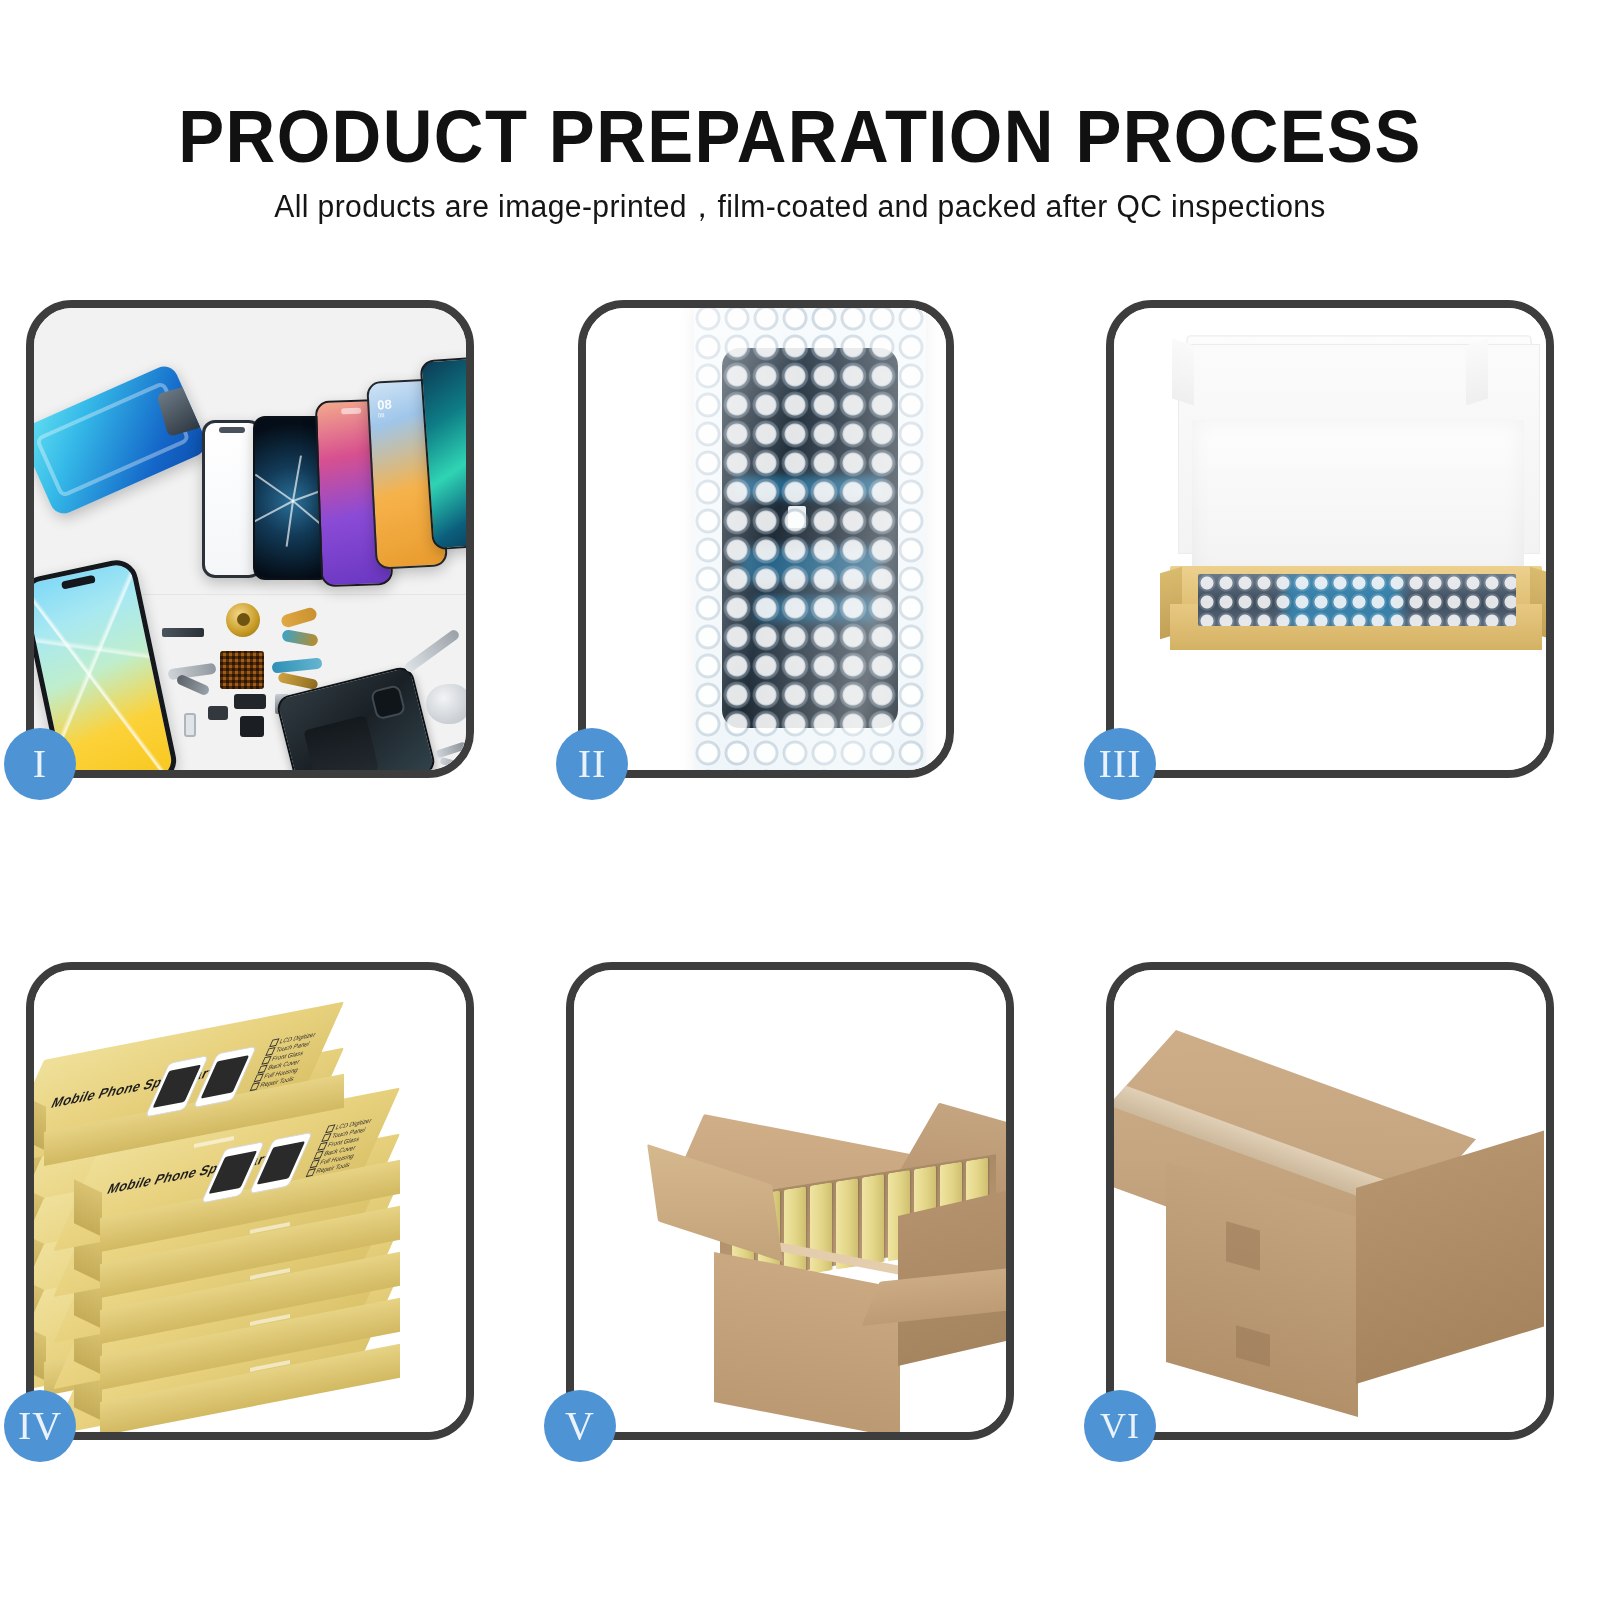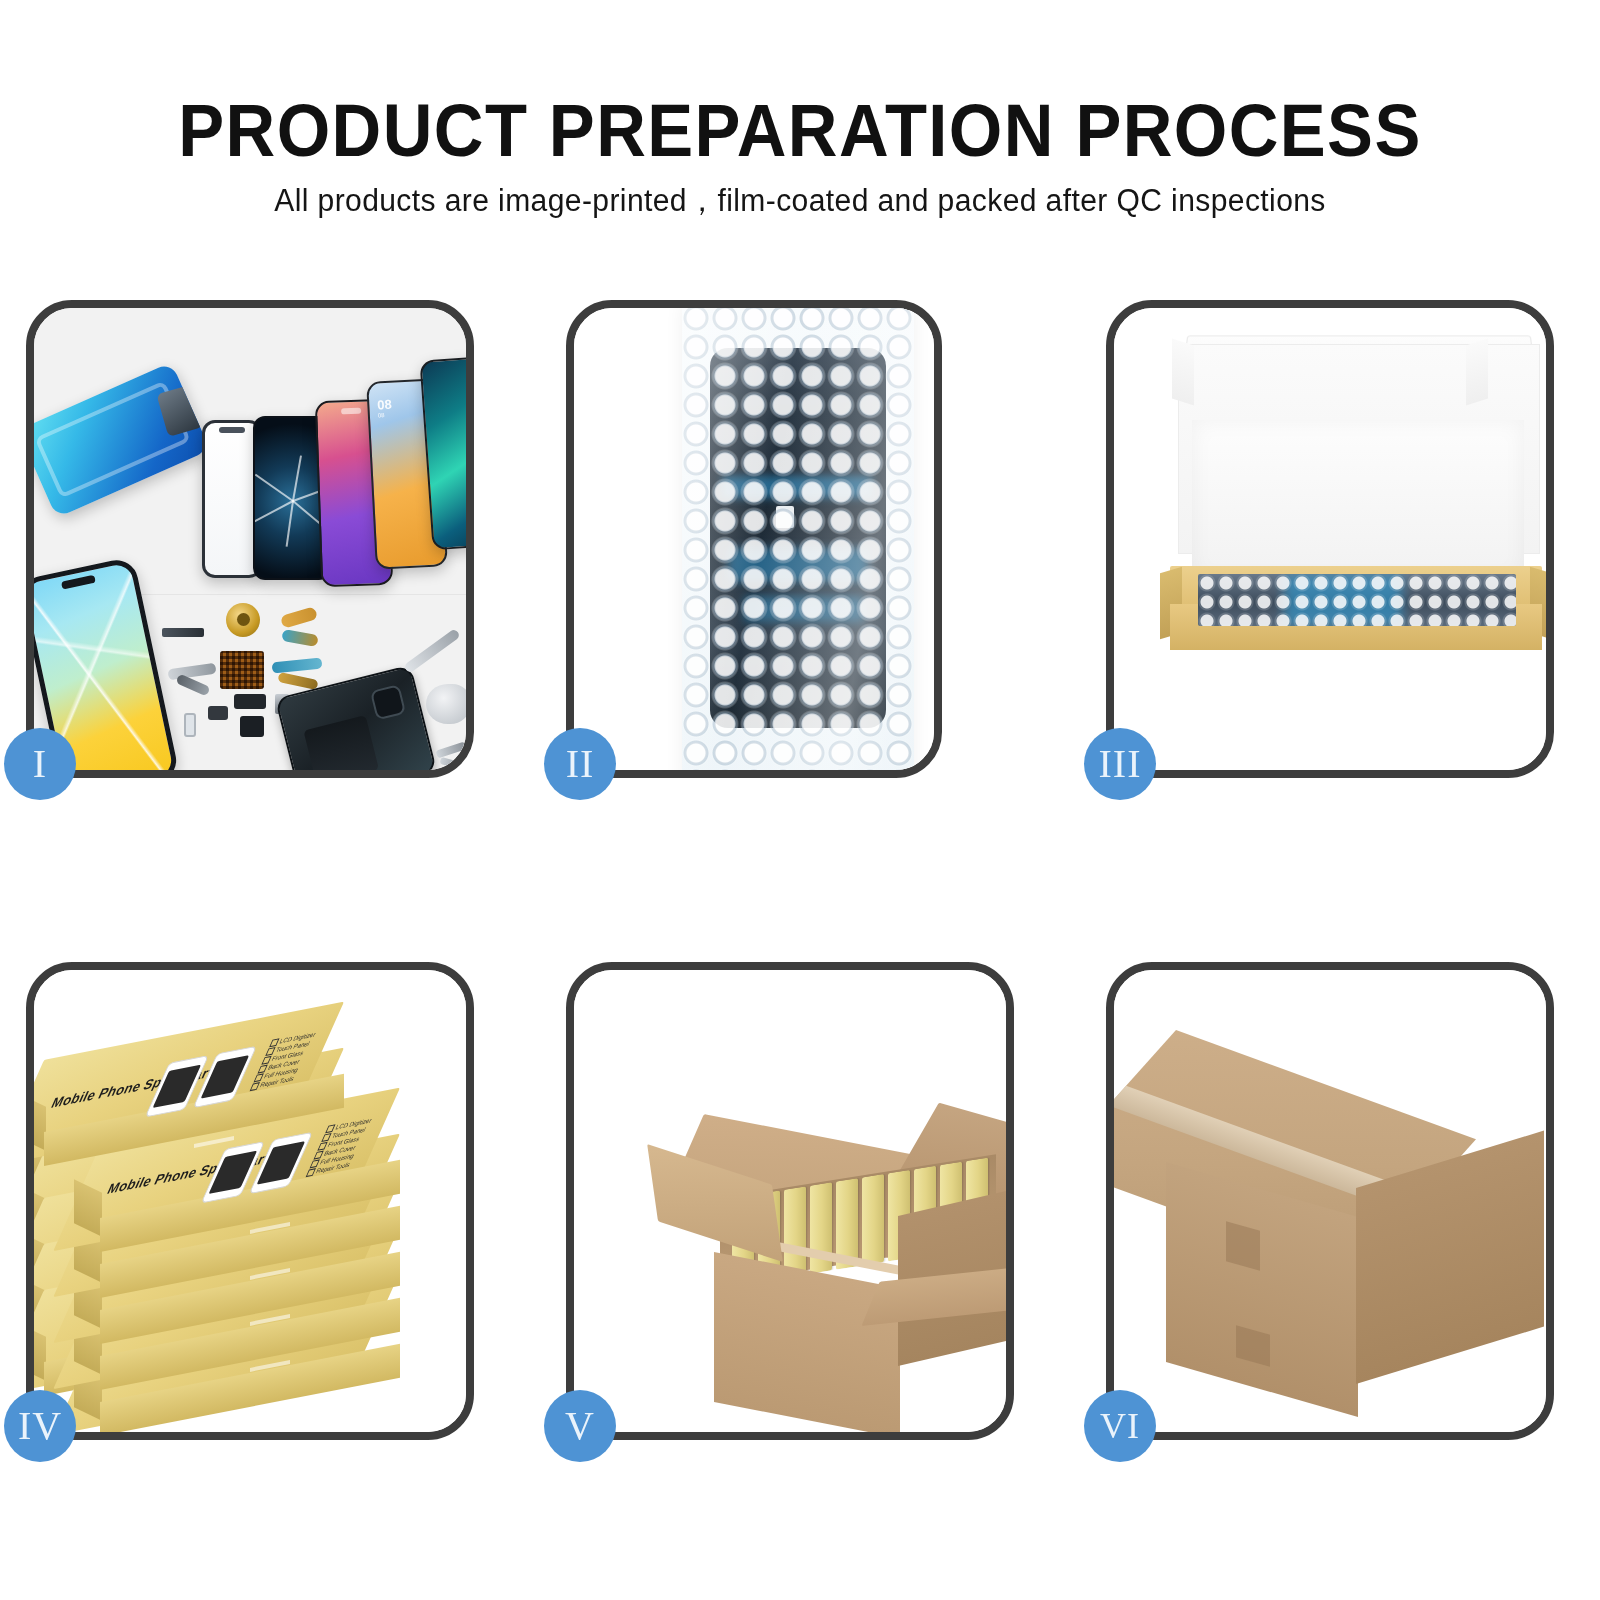--- a/index.html
+++ b/index.html
@@ -1,20 +1,20 @@
 <!DOCTYPE html>
 <html><head>
 <meta charset="utf-8">
 <style>
   * { margin:0; padding:0; box-sizing:border-box; }
   html,body { width:1600px; height:1600px; background:#ffffff; }
   body { font-family:"Liberation Sans", sans-serif; overflow:hidden; position:relative; }
 
   
-  #header { position:absolute; left:0; top:10px; width:1388px; height:250px; }
+  #header { position:absolute; left:0; top:16px; width:1388px; height:250px; }
   #page-title {
     position:absolute; left:0; top:78px; width:1600px; text-align:center;
     font-family:"Liberation Sans", sans-serif;
     font-size:74px; font-weight:700; letter-spacing:1.5px; color:#111111;
     transform:scaleX(0.93); transform-origin:center center; white-space:nowrap;
   }
   #page-subtitle {
     position:absolute; left:0; top:170px; width:1600px; text-align:center;
     font-size:31px; font-weight:400; color:#151515; letter-spacing:0.4px;
     transform:scaleX(0.97); transform-origin:center center; white-space:nowrap;
@@ -364,21 +364,21 @@
       </div>
       <div class="pt tool"></div>
       <div class="pt brsh"></div>
       <div class="pt scrw"></div>
       <div class="pt scrw2"></div>
     </div>
   </div>
   <div class="badge">I</div>
 </div>
 
-<div class="panel" style="left:566px; top:300px; width:376px; height:478px;">
+<div class="panel" style="left:578px; top:300px; width:376px; height:478px;">
   <div class="panel-inner">
     <div class="stage">
       <div class="p2bg"></div>
       <div class="bwrap">
         <div class="screen">
           <div class="bl1"></div>
             <div class="bl2"></div>
             <div class="bl3"></div>
           <div class="lbl"></div>
         </div>

